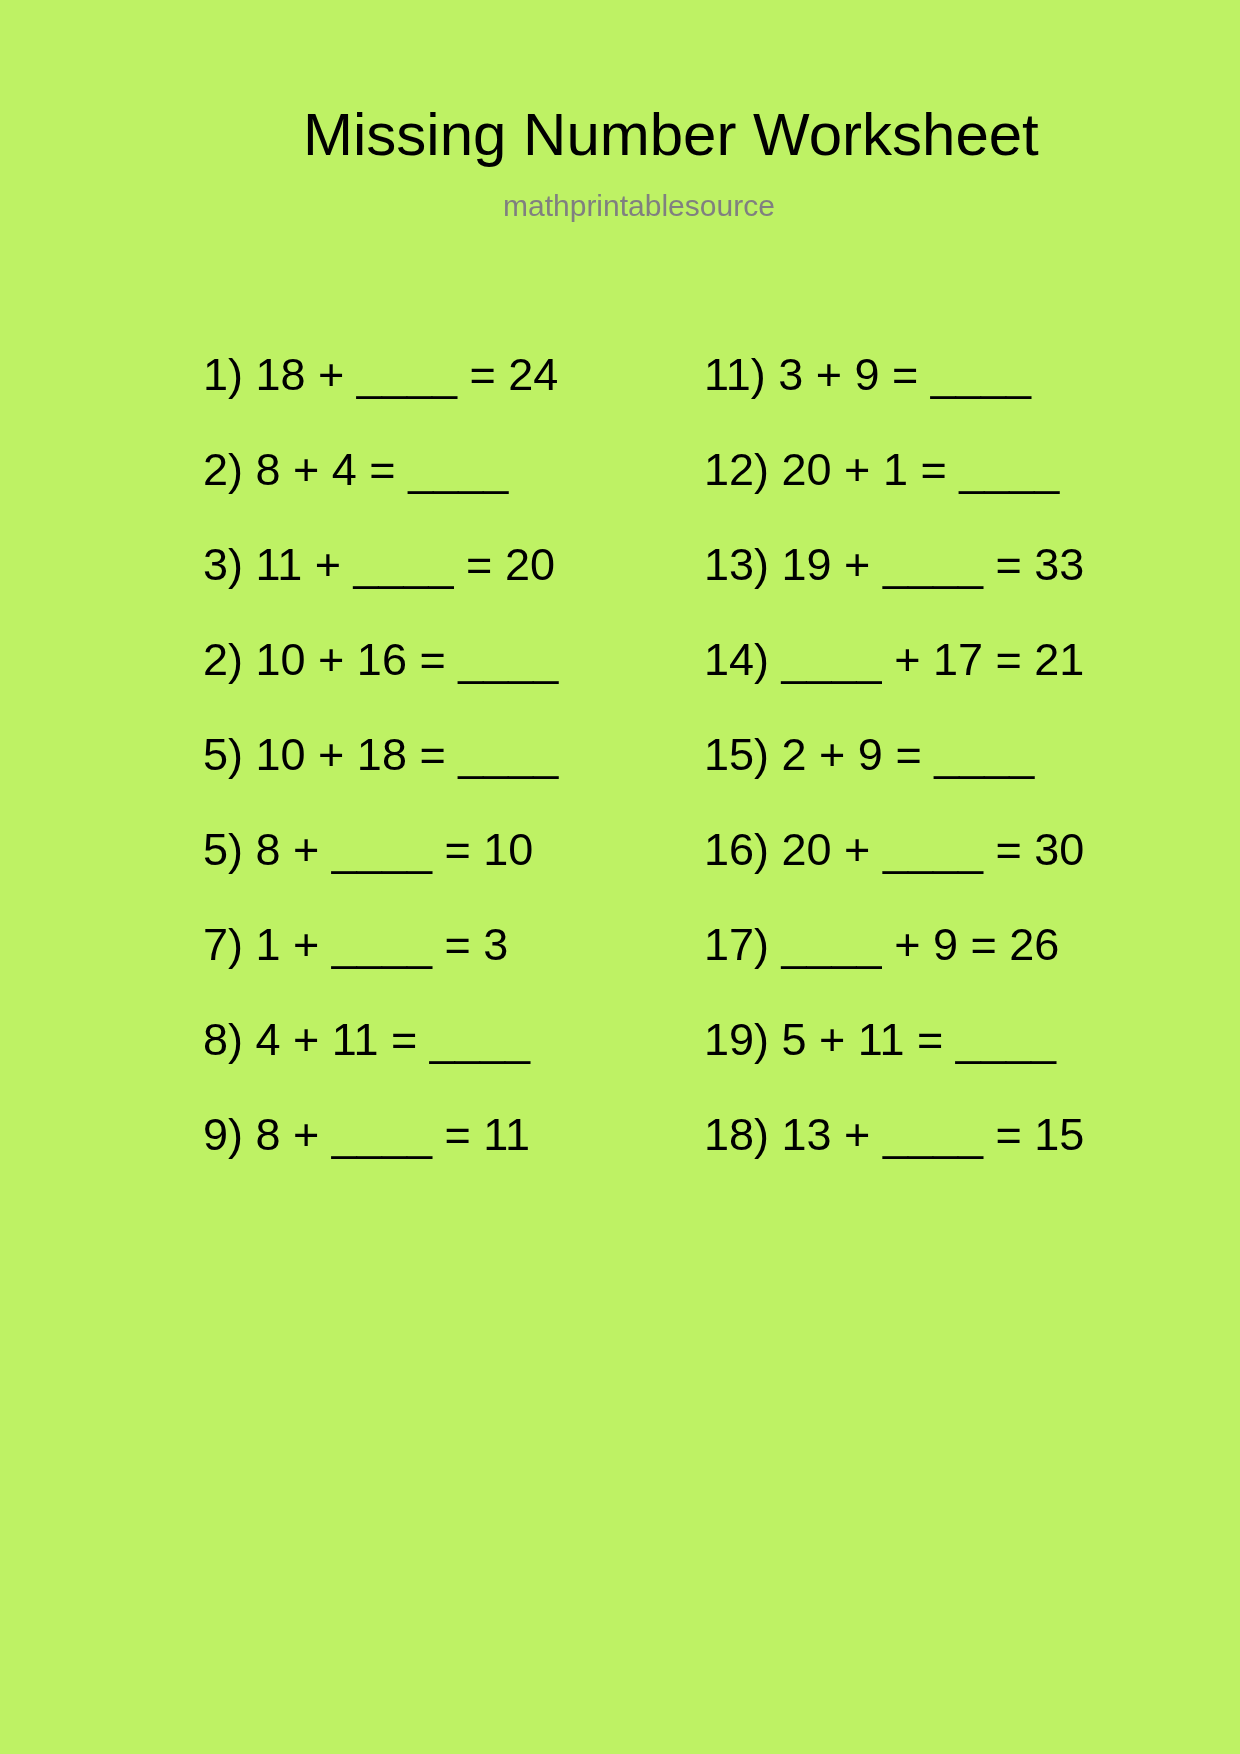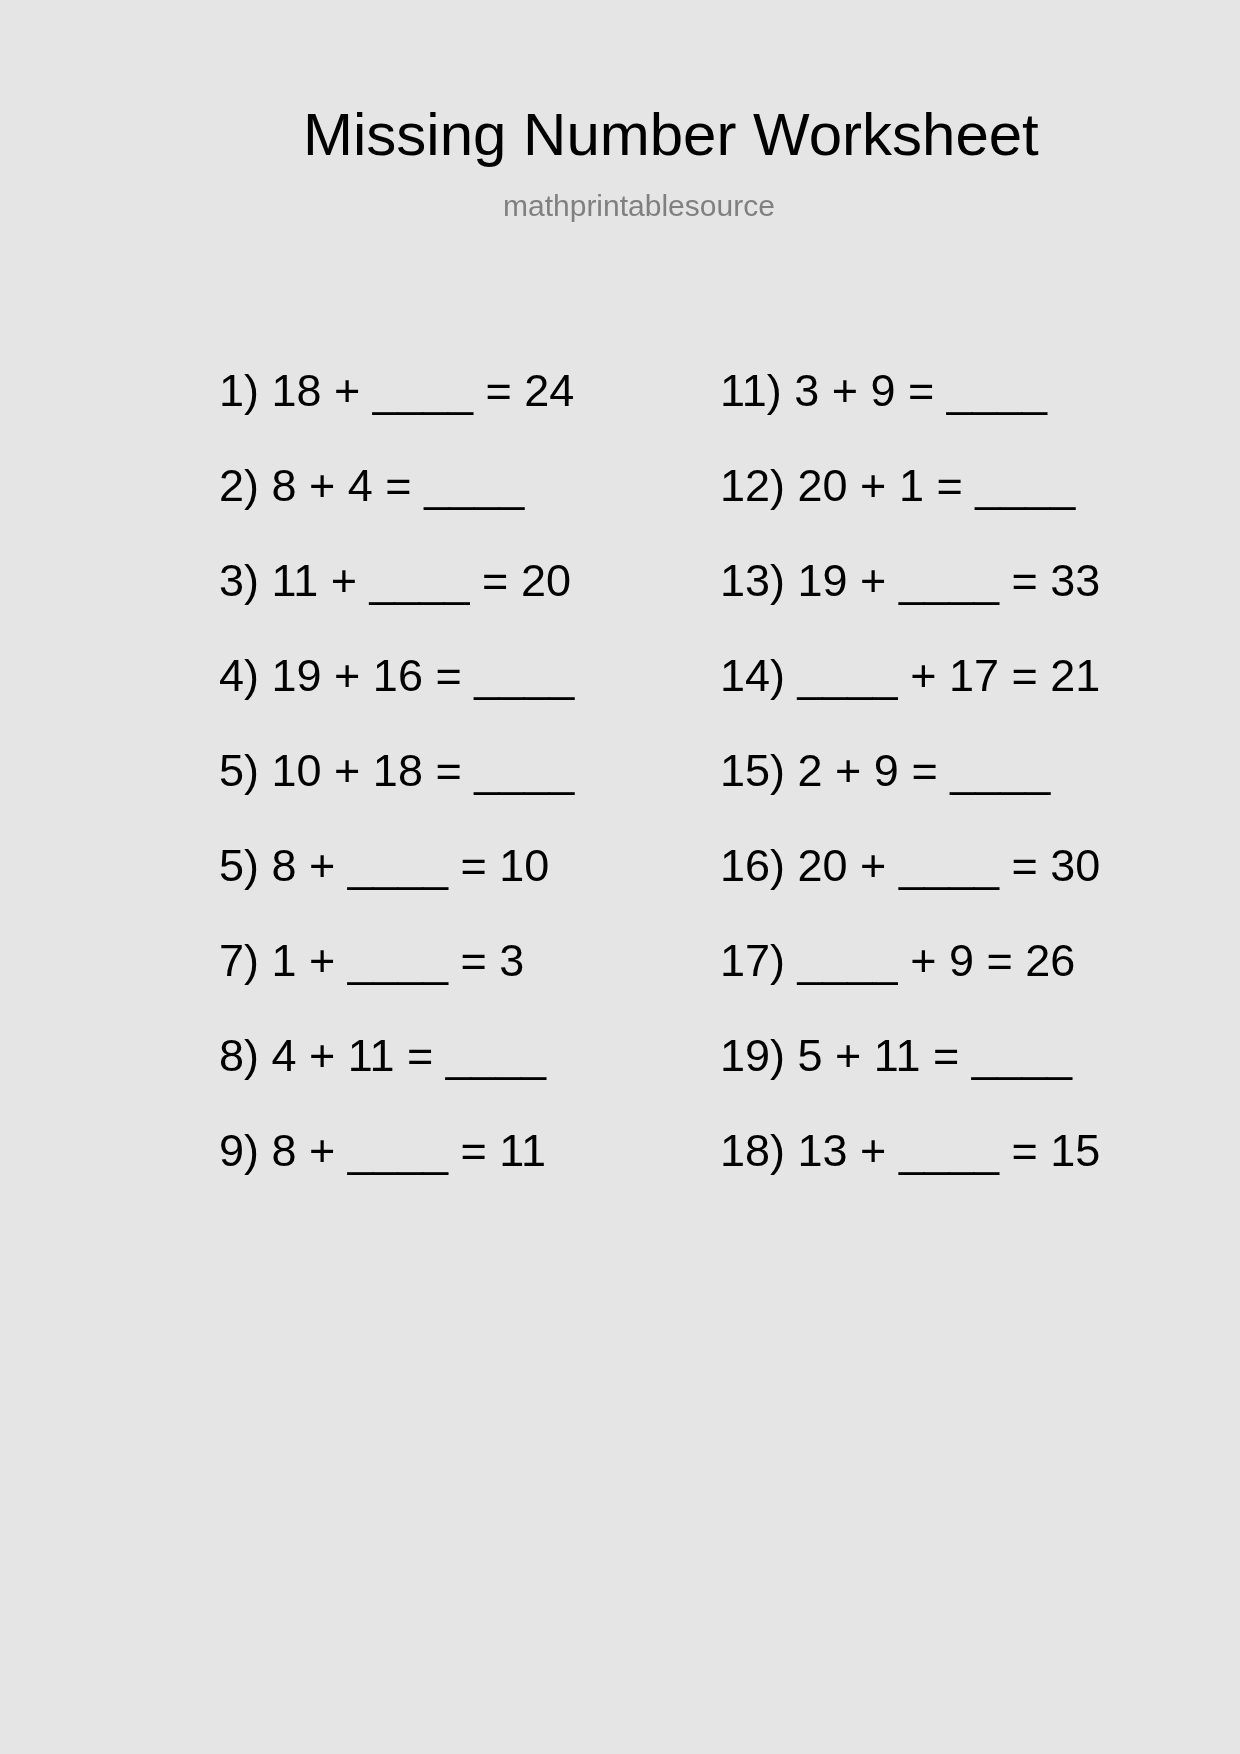--- a/index.html
+++ b/index.html
@@ -13,21 +13,21 @@
       position: relative;
       overflow: hidden;
       font-family: "Liberation Sans", sans-serif;
       color: #000000;
     }
     .page {
       position: absolute;
       left: 0; top: 0;
       width: 1240px;
       height: 1754px;
-      background: #e5e5e5;
+      background: #bef264;
     }
     .title {
       position: absolute;
       left: 303px;
       top: 99px;               
       font-size: 60px;
       line-height: 72px;
       white-space: nowrap;
       margin: 0;
       font-weight: normal;
@@ -37,21 +37,21 @@
       left: 503px;
       top: 182px;              
       font-size: 30px;
       line-height: 48px;
       white-space: nowrap;
       color: #808080;
     }
     .col {
       position: absolute;
       top: 348px;              
-      margin: 16px;
+      margin: 0;
       padding: 0;
       list-style: none;
     }
     .col.left  { left: 203px; }
     .col.right { left: 704px; }
     .problem {
       height: 95px;
       font-size: 45px;
       line-height: 54px;
       white-space: nowrap;
@@ -61,21 +61,21 @@
 <body>
 
 <div class="page">
   <h1 class="title">Missing Number Worksheet</h1>
   <div class="subtitle">mathprintablesource</div>
 
   <ol class="col left">
     <li class="problem">1) 18 + ____ = 24</li>
     <li class="problem">2) 8 + 4 = ____</li>
     <li class="problem">3) 11 + ____ = 20</li>
-    <li class="problem">4) 19 + 16 = ____</li>
+    <li class="problem">2) 10 + 16 = ____</li>
     <li class="problem">5) 10 + 18 = ____</li>
     <li class="problem">5) 8 + ____ = 10</li>
     <li class="problem">7) 1 + ____ = 3</li>
     <li class="problem">8) 4 + 11 = ____</li>
     <li class="problem">9) 8 + ____ = 11</li>
   </ol>
 
   <ol class="col right">
     <li class="problem">11) 3 + 9 = ____</li>
     <li class="problem">12) 20 + 1 = ____</li>

